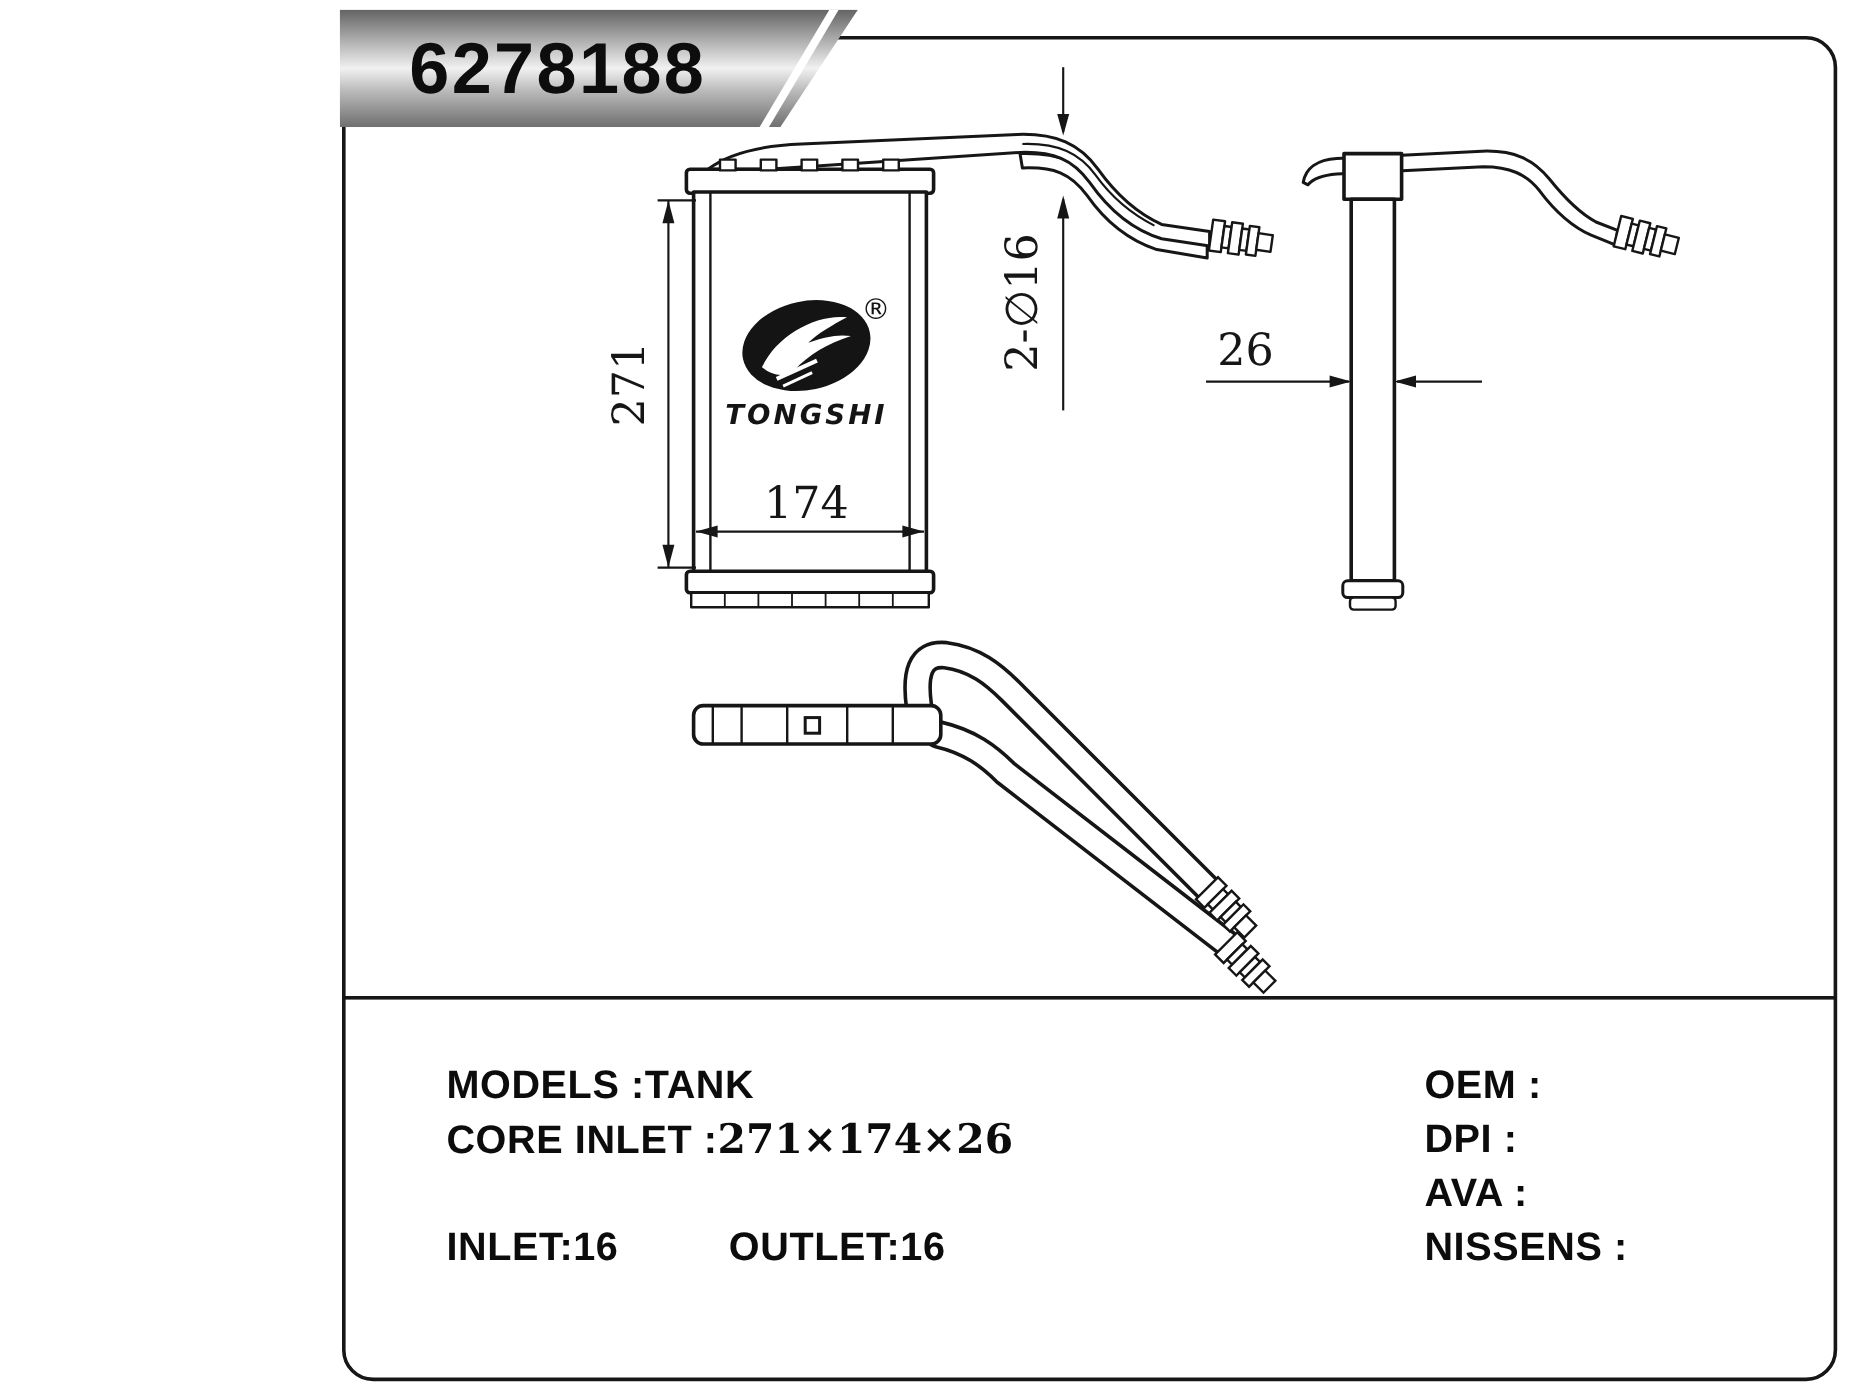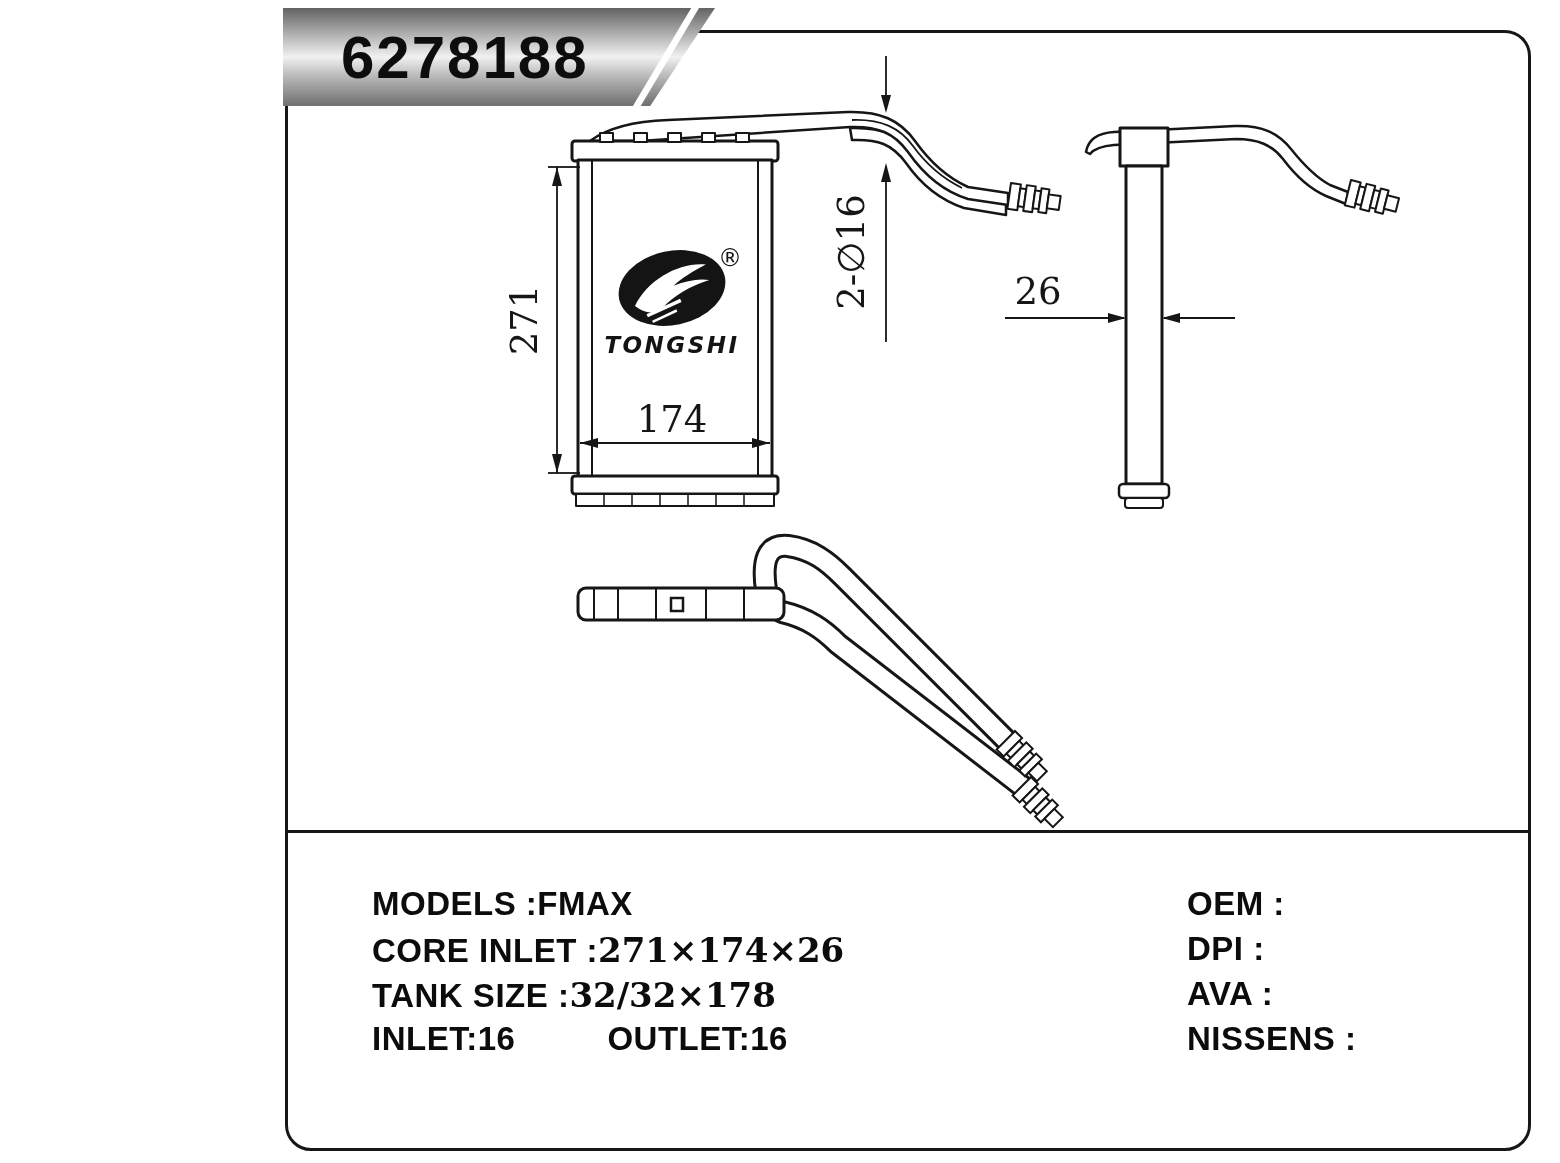--- a/index.html
+++ b/index.html
@@ -184,28 +184,25 @@
         <line x1="1005" y1="318" x2="1124" y2="318" stroke-width="1.8"></line>
         <polygon points="1126,318 1108,313 1108,323" stroke="none"></polygon>
         <line x1="1164" y1="318" x2="1235" y2="318" stroke-width="1.8"></line>
         <polygon points="1162,318 1180,313 1180,323" stroke="none"></polygon>
         <text x="1038" y="304" text-anchor="middle" stroke="none">26</text>
       </g>
     </g>
   </svg>
 
   <div class="spec-line" style="left:372px; top:885px;">
-    <span class="lbl">MODELS :</span><span class="lbl">FMAX</span>
+    <span class="lbl">MODELS :</span><span class="lbl">TANK</span>
   </div>
   <div class="spec-line" style="left:372px; top:930px;">
     <span class="lbl">CORE INLET :</span><span class="val">271×174×26</span>
   </div>
-  <div class="spec-line" style="left:372px; top:975px;">
-    <span class="lbl">TANK SIZE :</span><span class="val">32/32×178</span>
-  </div>
   <div class="spec-line" style="left:372px; top:1020px;">
     <span class="lbl">INLET:</span><span class="lbl">16</span><span class="gap"></span><span class="lbl">OUTLET:</span><span class="lbl">16</span>
   </div>
 
   <div class="spec-line" style="left:1187px; top:885px;">
     <span class="lbl">OEM :</span>
   </div>
   <div class="spec-line" style="left:1187px; top:930px;">
     <span class="lbl">DPI :</span>
   </div>

